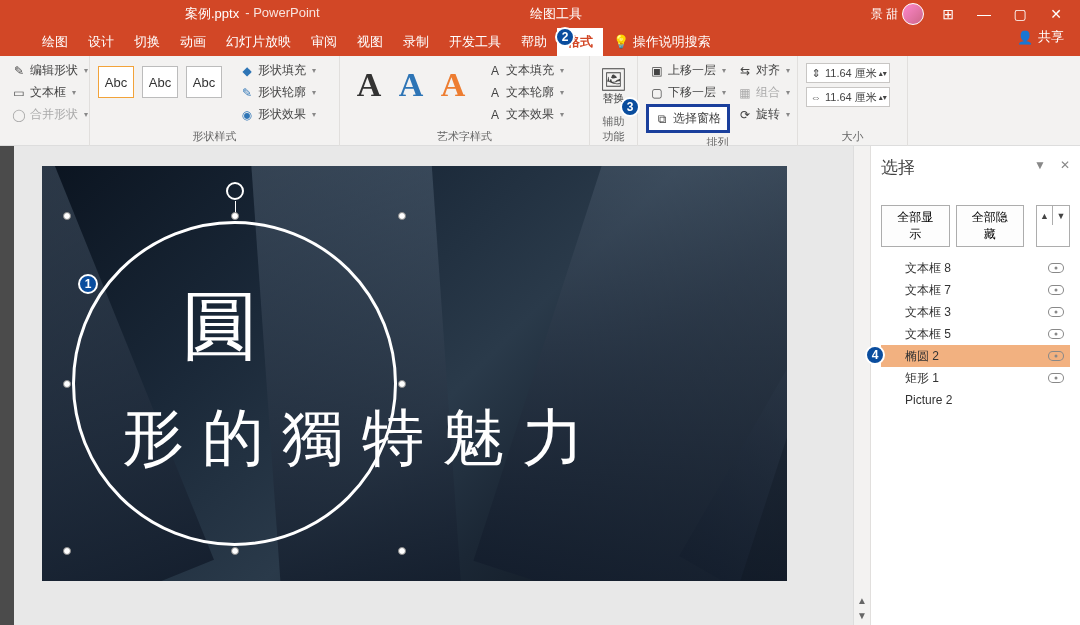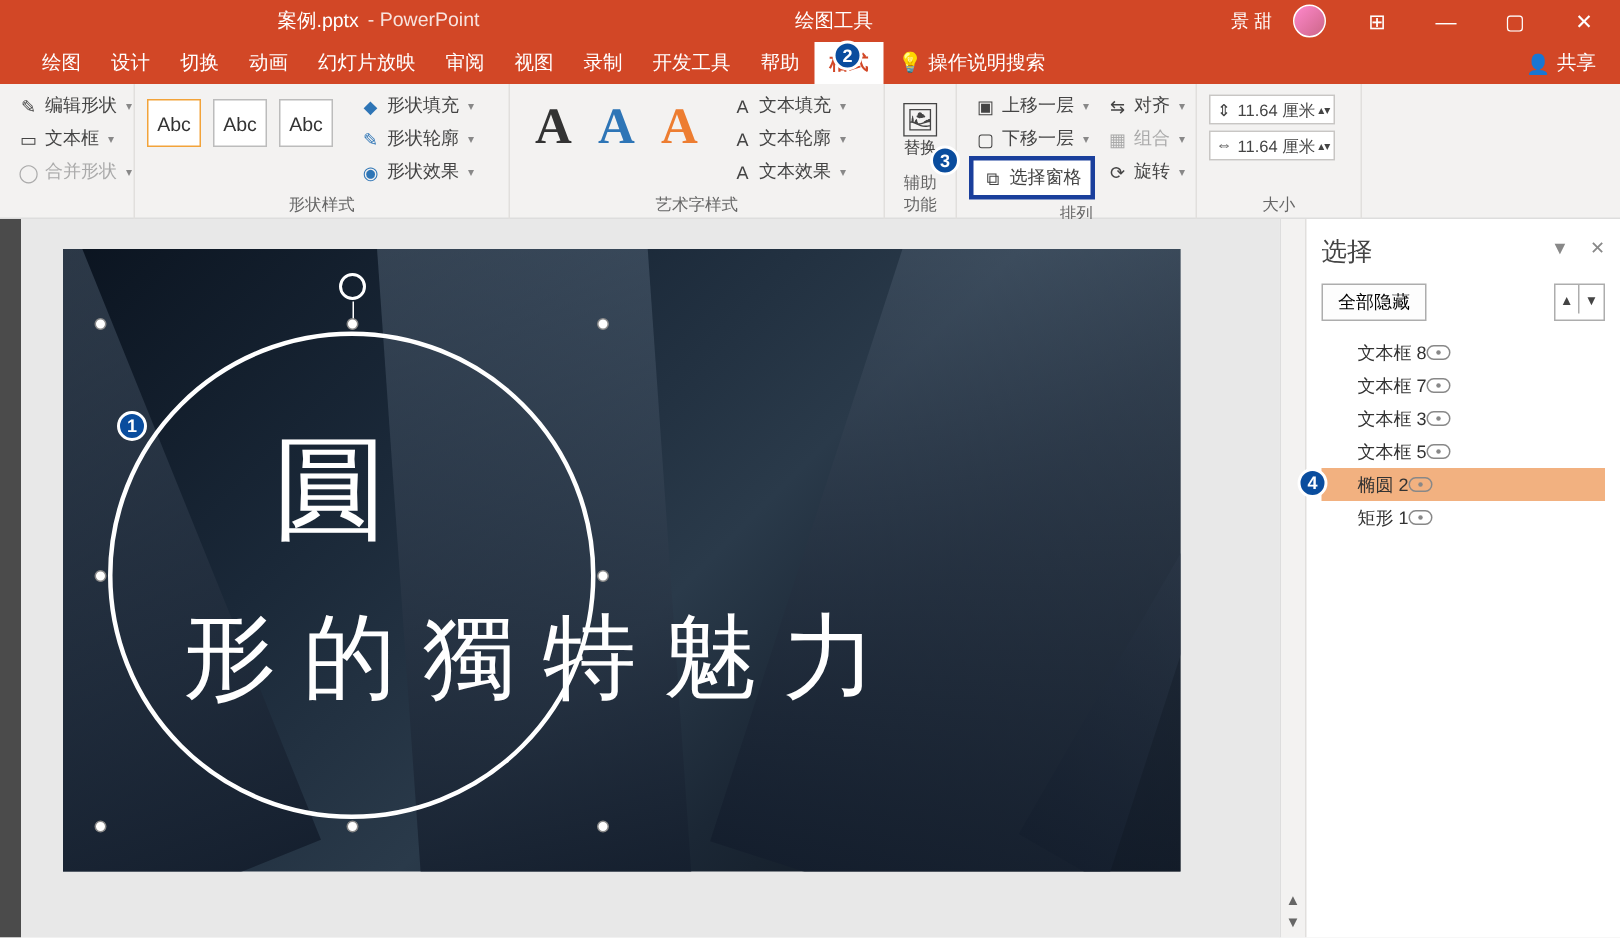--- a/index.html
+++ b/index.html
@@ -1,25 +1,25 @@
 <!DOCTYPE html>
 <html><head>
 <meta charset="utf-8">
 <style>
 *{margin:0;padding:0;box-sizing:border-box;font-family:"Microsoft YaHei","Segoe UI",sans-serif;user-select:none}
 body{background:#fff;width:1080px;height:625px;overflow:hidden;font-size:12px;color:#444}
 .titlebar{height:28px;background:#d24726;display:flex;align-items:center;color:#ffffff;position:relative}
 .title-left{position:absolute;left:185px;display:flex;gap:6px;font-size:13px}
 .title-left .app{opacity:.85}
 .title-center{position:absolute;left:530px;font-size:13px}
-.title-right{position:absolute;right:6px;display:flex;align-items:center;gap:10px}
+.title-right{position:absolute;right:6px;display:flex;align-items:center;gap:0}
 .tbtn{width:36px;height:28px;display:flex;align-items:center;justify-content:center;font-size:14px}
 .user-name{font-size:12px;margin-right:4px}
 .avatar{width:22px;height:22px;border-radius:50%;background:linear-gradient(135deg,#f8c,#c68);border:1px solid #fff;margin-right:6px}
-.tabbar{height:28px;background:#d24726;display:flex;align-items:center;padding-left:18px;color:#fff;position:relative}
+.tabbar{height:28px;background:#d24726;display:flex;align-items:flex-start;padding-left:32px;color:#fff;position:relative}
 .tab{padding:5px 10px;font-size:13px;cursor:pointer;white-space:nowrap}
 .tab.active{background:#fff;color:#d24726;font-weight:bold}
 .step{width:20px;height:20px;border-radius:50%;background:#0a4d9e;color:#fff;font-size:12px;font-weight:bold;display:flex;align-items:center;justify-content:center;border:2px solid #fff;position:absolute;z-index:30}
 .share{position:absolute;right:16px;color:#fff;font-size:13px;display:flex;align-items:center;gap:4px}
 .ribbon{height:90px;background:#f3f2f1;border-bottom:1px solid #ddd;display:flex;position:relative}
 .group{border-right:1px solid #e1dfdd;padding:4px 8px 0 8px;display:flex;flex-direction:column;height:90px}
 .group-body{flex:1;display:flex;align-items:flex-start;gap:4px}
 .group-label{text-align:center;font-size:11px;color:#666;padding:2px 0}
 .vstack{display:flex;flex-direction:column;gap:1px}
 .rbtn{display:flex;align-items:center;gap:4px;padding:2px 4px;font-size:12px;color:#444;white-space:nowrap;height:21px}
@@ -38,28 +38,28 @@
 .h{width:8px;height:8px;background:#fff;border:1px solid #888;position:absolute;border-radius:50%}
 .rot{width:18px;height:18px;border:2px solid #fff;border-radius:50%;position:absolute;left:50%;top:-34px;transform:translateX(-50%)}
 .rot:after{content:"";width:1px;height:14px;background:#fff;position:absolute;left:50%;top:17px}
 .circle{position:absolute;left:30px;top:55px;width:325px;height:325px;border:3px solid #fff;border-radius:50%}
 .calli{font-family:"STXingkai","KaiTi","STKaiti",cursive;color:#fff;position:absolute;letter-spacing:12px}
 .big1{font-size:76px;left:140px;top:110px}
 .big2{font-size:62px;left:80px;top:230px;letter-spacing:18px}
 .auth{font-size:22px;left:460px;top:320px;letter-spacing:12px}
 .vsbar{width:17px;background:#f3f2f1;border-left:1px solid #ddd;display:flex;flex-direction:column;justify-content:flex-end;align-items:center;padding:4px 0;gap:4px;color:#666;font-size:10px}
 .panel{width:210px;background:#fff;border-left:1px solid #e1dfdd;padding:10px 10px;position:relative}
-.p-title{font-size:17px;color:#444;margin-bottom:10px}
+.p-title{font-size:17px;color:#444;margin-bottom:26px}
 .p-ctrl{position:absolute;right:10px;top:12px;display:flex;gap:14px;color:#888;font-size:12px}
 .p-btns{display:flex;gap:6px;margin-bottom:10px}
 .pb{border:1px solid #adadad;background:#fdfdfd;font-size:12px;padding:3px 10px}
 .reorder{display:flex;gap:0;border:1px solid #adadad}
 .reorder span{width:16px;height:19px;display:flex;align-items:center;justify-content:center;font-size:9px}
 .reorder span:first-child{border-right:1px solid #adadad}
-.item{display:flex;align-items:center;justify-content:flex-start;padding:3px 6px 3px 24px;font-size:12px;color:#333;height:22px}
+.item{display:flex;align-items:center;justify-content:space-between;padding:3px 6px 3px 24px;font-size:12px;color:#333;height:22px}
 .item.sel{background:#f2b180}
 .eye{width:16px;height:10px;border:1px solid #888;border-radius:60%/100%;position:relative}
 .eye:after{content:"";width:3px;height:3px;background:#888;border-radius:50%;position:absolute;left:50%;top:50%;transform:translate(-50%,-50%)}
 .ico{width:14px;height:14px;display:inline-flex;align-items:center;justify-content:center}
 </style>
 </head>
 <body>
 
 <div class="titlebar">
   <div class="title-left">
@@ -271,20 +271,21 @@
     <span>▼</span>
   </div>
 
   <div class="panel">
     <div class="p-title">选择</div>
     <div class="p-ctrl">
       <span>▼</span>
       <span>✕</span>
     </div>
     <div class="p-btns">
+      <button class="pb">全部显示</button>
       <button class="pb">全部隐藏</button>
       <div style="flex:1"></div>
       <div class="reorder">
         <span>▲</span>
         <span>▼</span>
       </div>
     </div>
     <div style="position:relative">
       <div class="item">
           <span>文本框 8</span>
@@ -303,16 +304,19 @@
           <span class="eye"></span>
         </div>
       <div class="item sel">
           <span>椭圆 2</span>
           <span class="eye"></span>
         </div>
       <div class="item">
           <span>矩形 1</span>
           <span class="eye"></span>
         </div>
+      <div class="item">
+          <span>Picture 2</span>
+        </div>
       <div class="step" style="left:-16px;top:88px">4</div>
     </div>
   </div>
 </div>
 
 </body></html>

